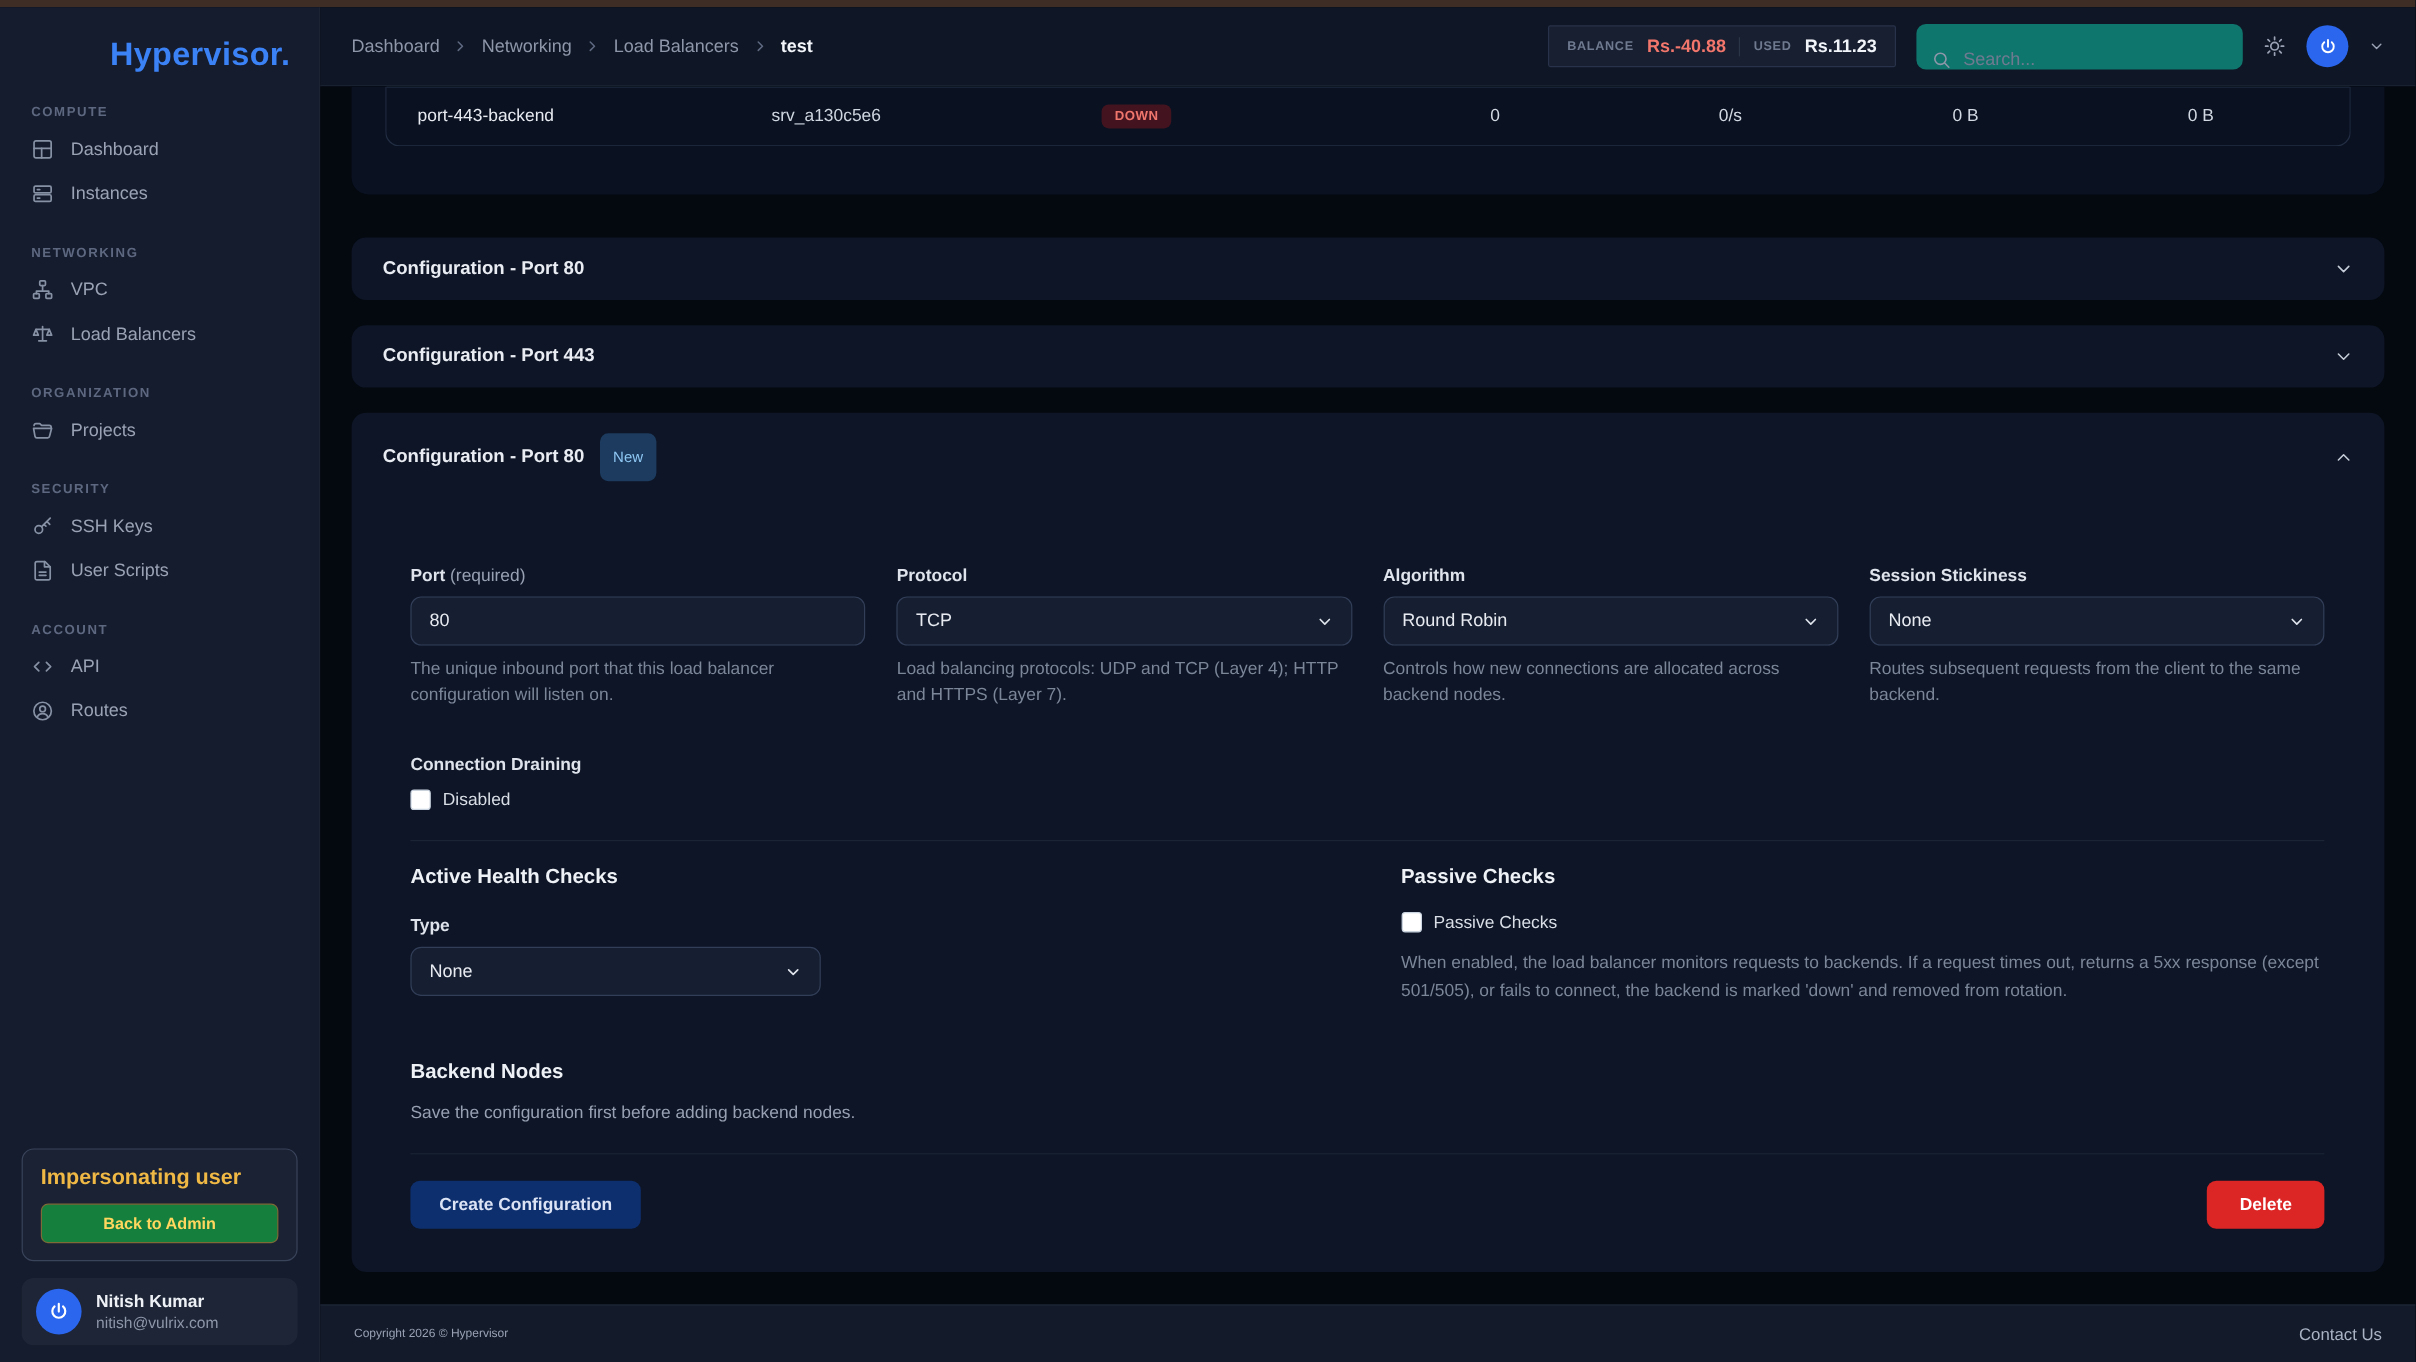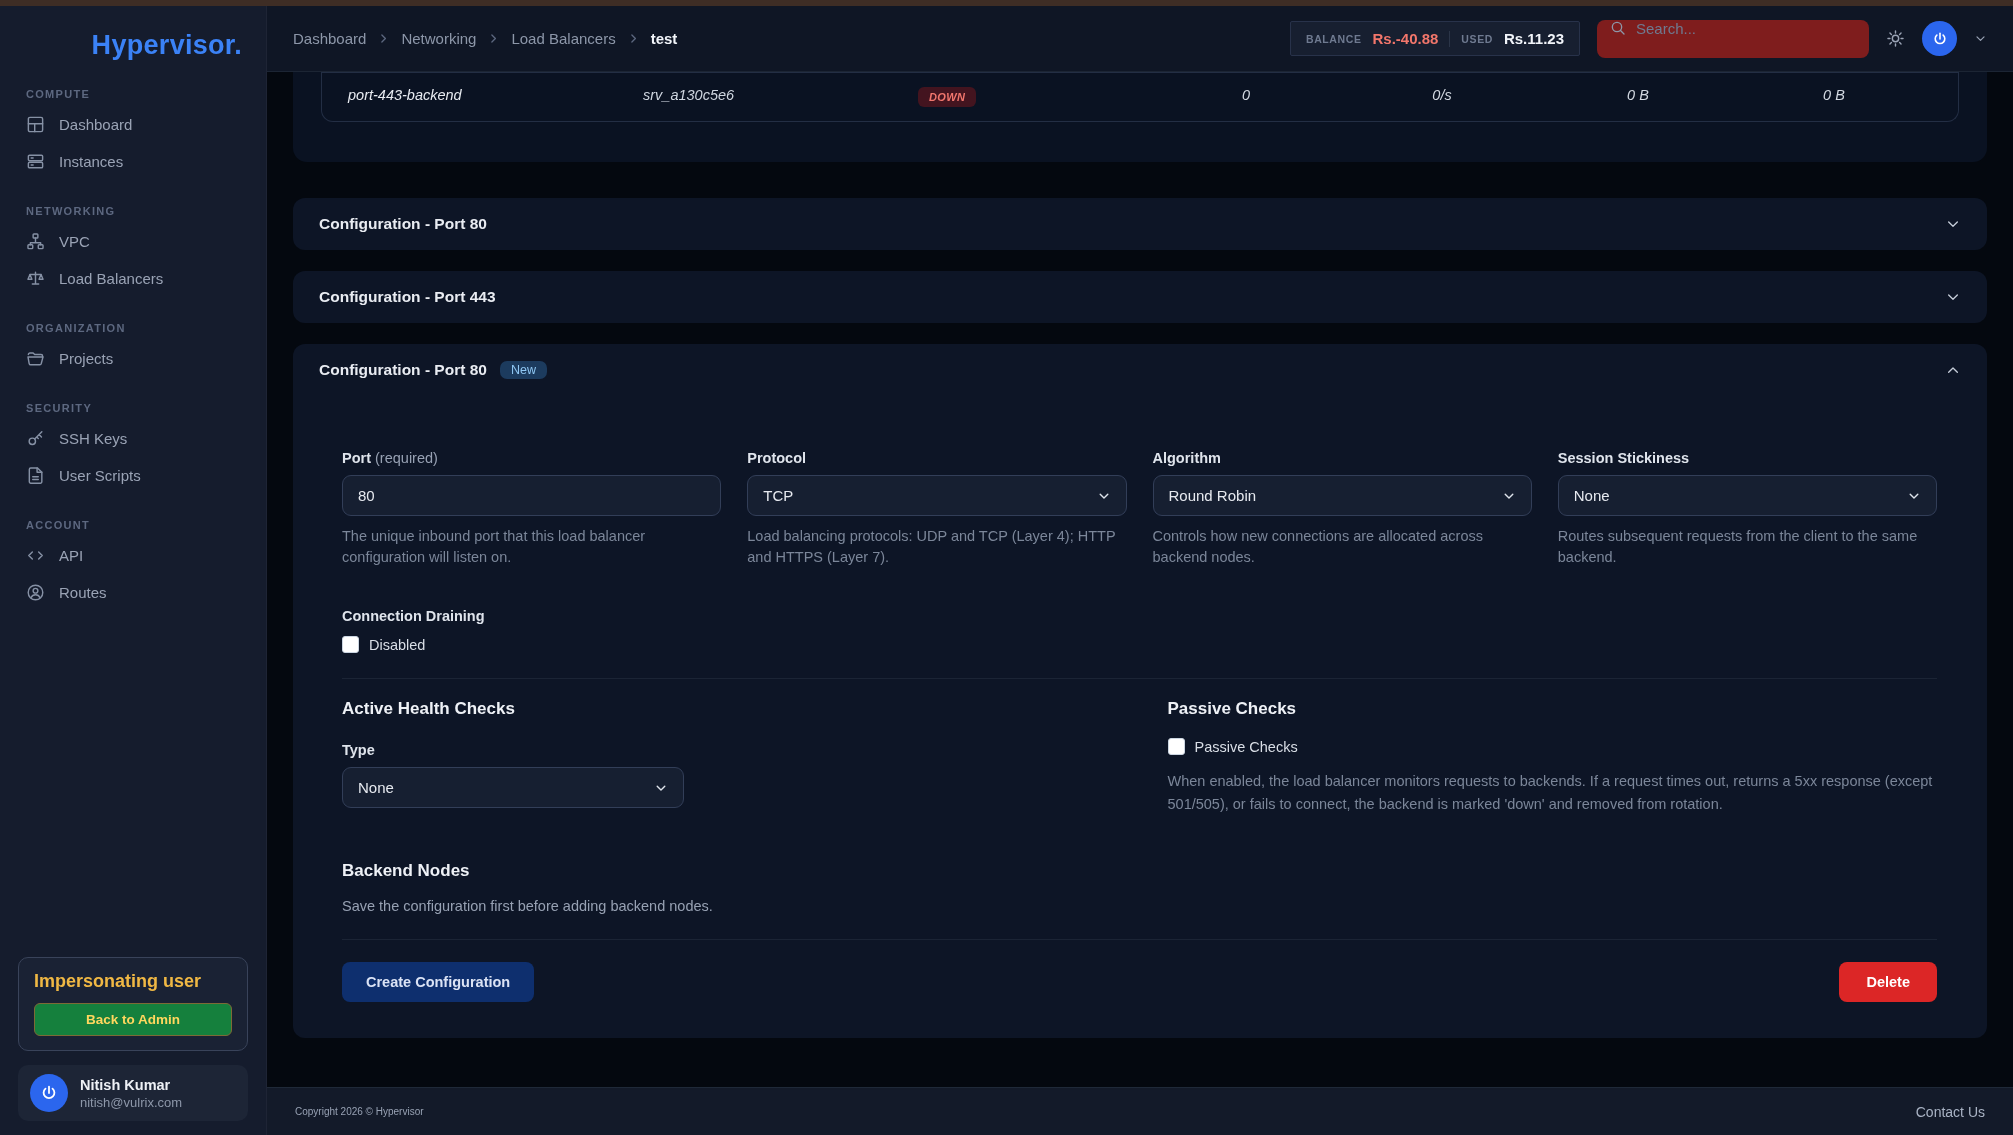--- a/index.html
+++ b/index.html
@@ -36,47 +36,47 @@
   .breadcrumb .sep svg { width:13px; height:13px; color:#5d6880; display:block; }
   .breadcrumb .crumb { cursor:pointer; }
   .breadcrumb .current { color:#f2f5fa; font-weight:bold; }
   .topbar-right { margin-left:auto; display:flex; align-items:center; gap:17px; }
   .balance-pill { background:#171f30; border:1px solid #28324a; border-radius:2px; padding:8px 15px;
                   display:flex; align-items:center; gap:11px; }
   .pill-label { font-size:10.5px; font-weight:bold; letter-spacing:.6px; color:#6f7a90; }
   .pill-balance { font-size:15px; font-weight:bold; color:#f2766b; }
   .pill-sep { width:1px; height:16px; background:#2b3548; }
   .pill-used { font-size:15px; font-weight:bold; color:#f1f4f9; }
-  .search-box { width:272px; height:38px; background:#7f1d1d; border-radius:8px; display:flex; align-items:flex-start; gap:10px; padding:0 13px; }
+  .search-box { width:272px; height:38px; background:#0f766e; border-radius:8px; display:flex; align-items:flex-end; gap:10px; padding:0 13px; }
   .search-box svg { width:16px; height:16px; color:#8d97a9; flex:none; }
   .search-box input { background:transparent; border:none; outline:none; color:#c7cedb; font-size:15px; width:100%;
                       font-family:"Liberation Sans", sans-serif; }
   .search-box input::placeholder { color:#6f7a90; }
   .icon-btn svg { width:19px; height:19px; color:#9aa3b5; display:block; cursor:pointer; }
   .avatar-sm { width:35px; height:35px; border-radius:50%; background:#2b66ee; display:flex; align-items:center; justify-content:center; cursor:pointer; }
   .avatar-sm svg { width:16px; height:16px; color:#fff; }
   .caret svg { width:13px; height:13px; color:#9aa3b5; display:block; }
 
   
   .content { height:1015px; overflow:hidden; padding:0 26px; background:#04080f; }
 
   .table-outer { background:#0a1222; border-radius:0 0 14px 14px; padding:0 28px 40px; margin-bottom:36px; }
   .table-inner { border:1px solid #232e44; border-top:none; border-radius:0 0 12px 12px; }
-  .table-row { border-top:1px solid #232e44; padding:14px 26px; display:flex; align-items:flex-start; font-size:14.5px;font-style:italic; }
+  .table-row { border-top:1px solid #232e44; padding:14px 26px; display:flex; align-items:center; font-size:14.5px; }
   .cell-name { width:295px; color:#e8ebf1; }
   .cell-server { width:275px; color:#cfd6e0; }
   .cell-status { width:230px; }
   .cell-num { flex:1; text-align:center; color:#d3d9e2; }
   .badge-down { display:inline-block; background:#43141f; color:#f0766d; font-size:11px; font-weight:bold;
                 letter-spacing:.4px; padding:4px 11px; border-radius:6px; }
 
   .accordion { background:#0d1526; border-radius:12px; margin-bottom:21px; }
   .accordion-header { padding:17px 26px; display:flex; align-items:center; cursor:pointer; }
   .accordion-title { font-size:15.5px; font-weight:bold; color:#e9ecf2; }
-  .badge-new { margin-left:13px; background:#1c3b5e; color:#8fc7f3; font-size:12.5px; padding:2px 11px; border-radius:7px; }
+  .badge-new { margin-left:13px; background:#1c3b5e; color:#8fc7f3; font-size:12.5px; padding:13px 11px; border-radius:7px; }
   .accordion-chevron { margin-left:auto; }
   .accordion-chevron svg { width:16px; height:16px; color:#c6cdd9; display:block; }
 
   .accordion-body { padding:54px 50px 36px 49px; }
   .field-grid { display:grid; grid-template-columns:repeat(4,1fr); column-gap:26px; }
   .field-label { font-size:14.5px; font-weight:bold; color:#dfe4ec; margin-bottom:9px; }
   .req { font-weight:normal; color:#97a1b3; }
   .text-input, .select { height:41px; background:#161f31; border:1px solid #323e58; border-radius:9px;
                          display:flex; align-items:center; padding:0 15px; font-size:15px; color:#e7eaf0; width:100%; cursor:pointer; }
   input.text-input { font-family:"Liberation Sans", sans-serif; outline:none; cursor:text; }

